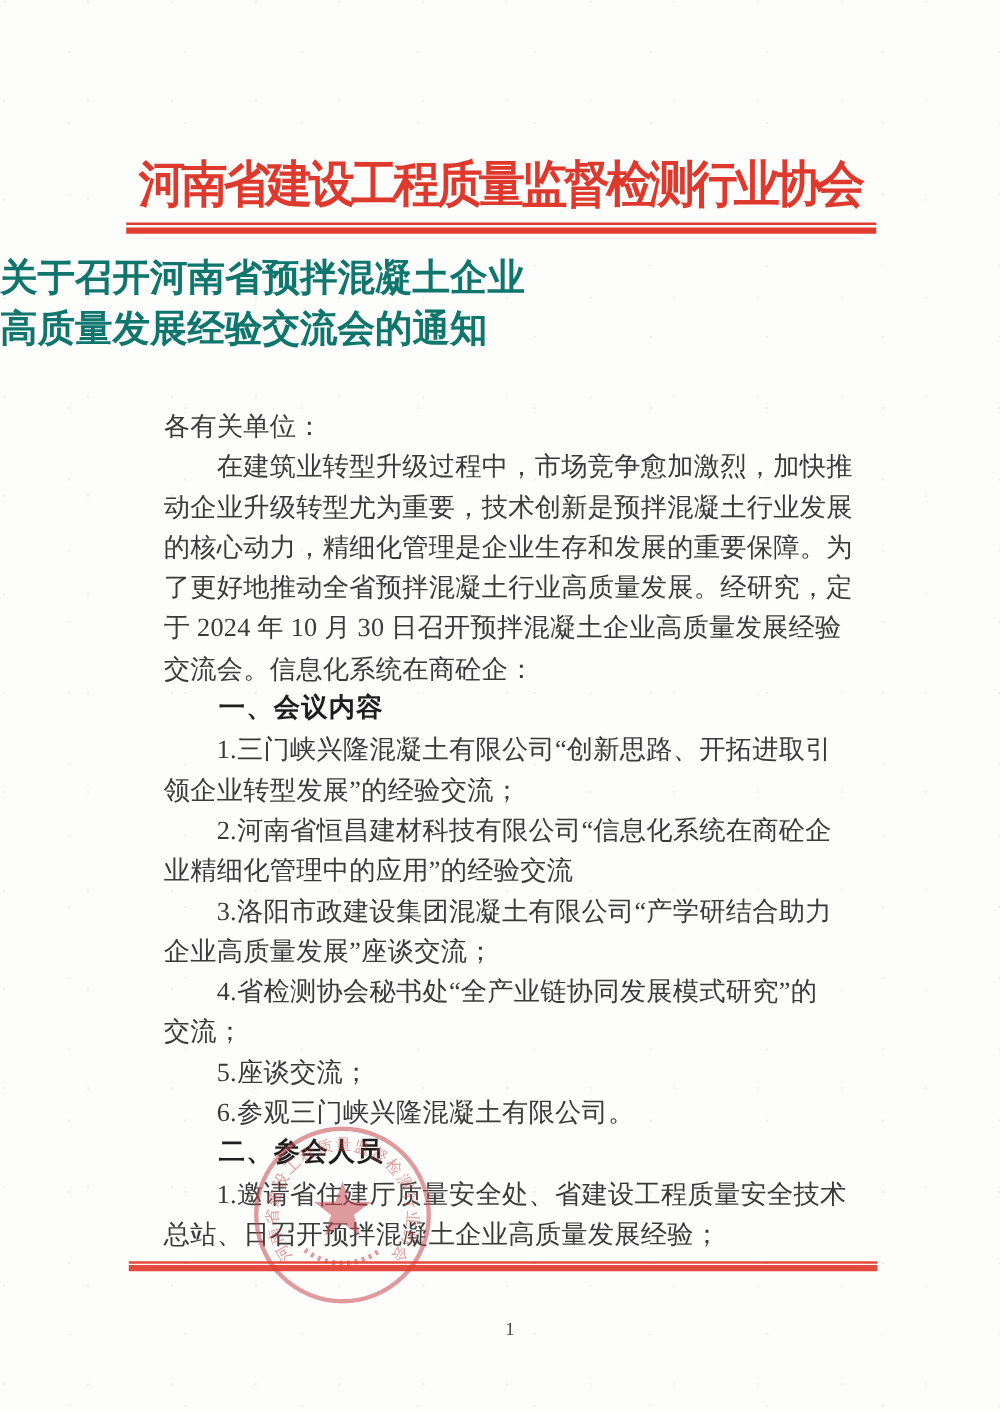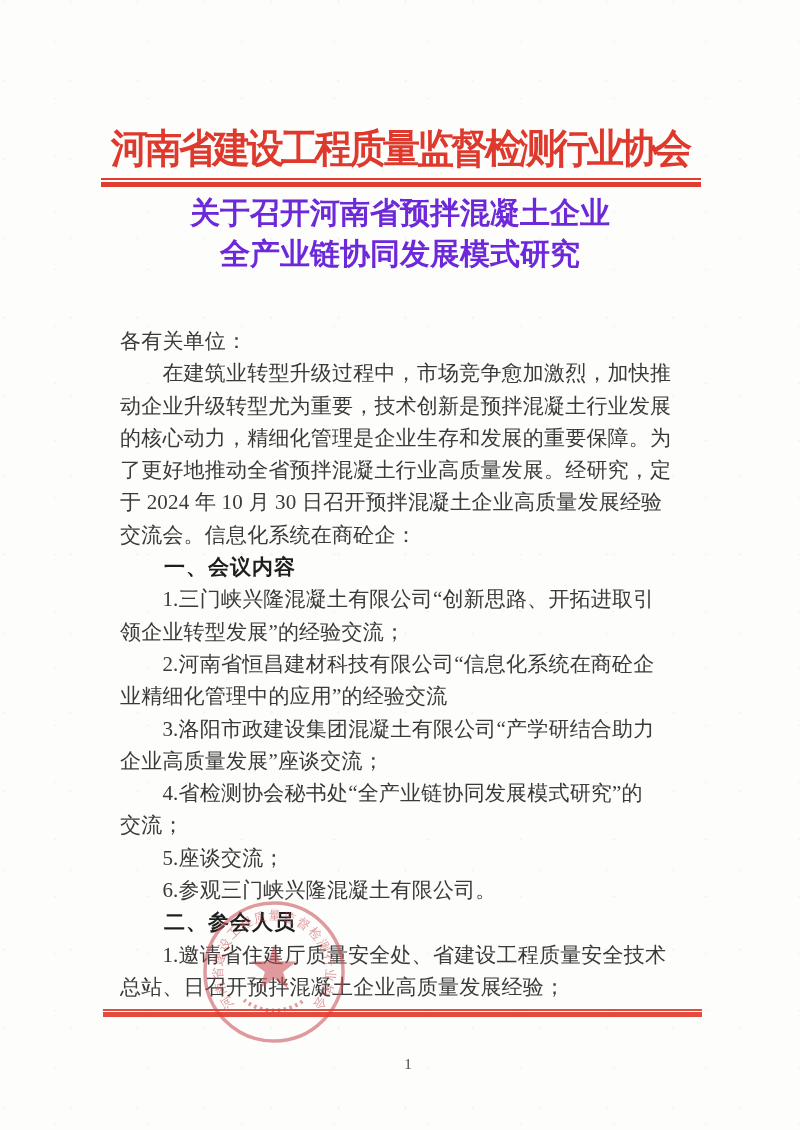--- a/index.html
+++ b/index.html
@@ -30,27 +30,27 @@
     transform:scaleY(1.08);transform-origin:top center;
   }
   .rule{position:absolute;left:101px;width:600px;}
   .rule .thin{height:2px;background:#e23c30;}
   .rule .gap{height:2px;}
   .rule .thick{height:5px;background:#e23c30;}
   .rule-top{top:178px;}
   .rule-bottom{top:1009px;left:103px;width:599px;opacity:.92;}
   .rule-bottom .gap{height:1px;}
   .doc-title{
-    position:absolute;top:192px;left:0;width:800px;
-    text-align:center;color:#6d28d9;font-weight:bold;
+    position:absolute;top:202px;left:0;width:800px;
+    text-align:left;color:#0f766e;font-weight:bold;
     font-size:30px;line-height:41px;letter-spacing:0px;
     font-family:"Liberation Serif","DejaVu Serif",serif;
   }
   .content{
-    position:absolute;top:325px;left:120px;width:560px;
+    position:absolute;top:325px;left:131px;width:560px;
     font-size:21px;line-height:32.3px;letter-spacing:.2px;
     color:#3a3a3a;
   }
   .content .line{white-space:nowrap;}
   .content .heading{
     font-weight:bold;color:#1e1e1e;
     font-family:Liberation Sans, sans-serif;
     letter-spacing:1px;
   }
   .stamp{
@@ -71,21 +71,21 @@
   <div class="letterhead">河南省建设工程质量监督检测行业协会</div>
 
   <div class="rule rule-top">
     <div class="thin"></div>
     <div class="gap"></div>
     <div class="thick"></div>
   </div>
 
   <div class="doc-title">
     <div>关于召开河南省预拌混凝土企业</div>
-    <div>全产业链协同发展模式研究</div>
+    <div>高质量发展经验交流会的通知</div>
   </div>
 
   <div class="content">
     <div class="line">各有关单位：</div>
     <div class="line">　　在建筑业转型升级过程中，市场竞争愈加激烈，加快推</div>
     <div class="line">动企业升级转型尤为重要，技术创新是预拌混凝土行业发展</div>
     <div class="line">的核心动力，精细化管理是企业生存和发展的重要保障。为</div>
     <div class="line">了更好地推动全省预拌混凝土行业高质量发展。经研究，定</div>
     <div class="line">于 2024 年 10 月 30 日召开预拌混凝土企业高质量发展经验</div>
     <div class="line">交流会。信息化系统在商砼企：</div>

